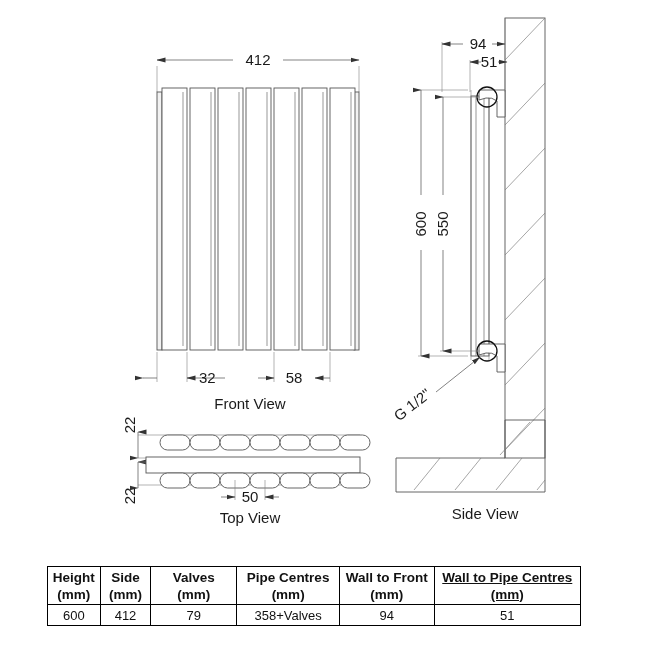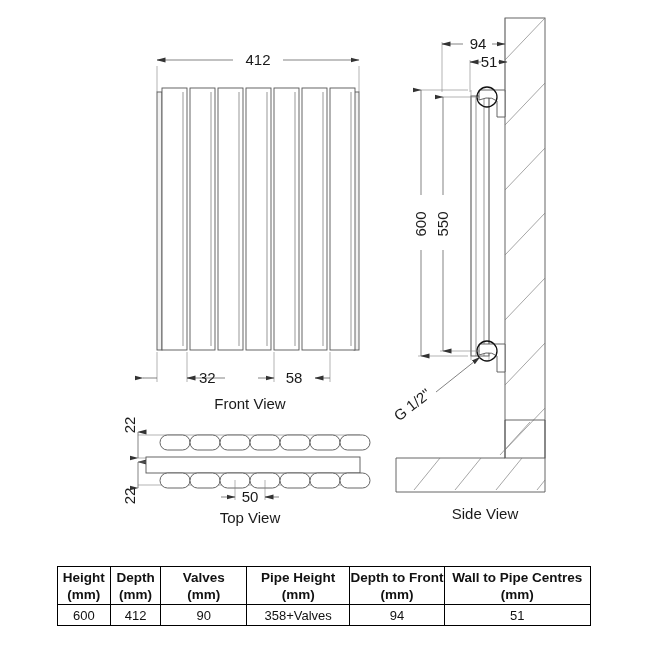--- a/index.html
+++ b/index.html
@@ -68,21 +68,21 @@
     fill: #333333;
   }
   .valve-circle {
     stroke: #111111;
     stroke-width: 1.3;
     fill: none;
   }
   
   #spec-table {
     position: absolute;
-    left: 57px;
+    left: 47px;
     top: 566px;
     width: 534px;
     border-collapse: collapse;
     font-family: "Liberation Sans", sans-serif;
   }
   #spec-table td, #spec-table th {
     border: 1.6px solid #000000;
     text-align: center;
     color: #111111;
     padding: 0;
@@ -98,21 +98,21 @@
     font-size: 13px;
     font-weight: normal;
     height: 20px;
     vertical-align: middle;
   }
   .c-height { width: 52px; }
   .c-width  { width: 50px; }
   .c-depth  { width: 86px; }
   .c-pipe   { width: 103px; }
   .c-wallfront { width: 95px; }
-  .c-wallpipe  { width: 148px; }
+  .c-wallpipe  { width: 148px; text-decoration: underline; }
 </style>
 </head>
 <body>
 
 <svg id="drawing" width="650" height="650" viewBox="0 0 650 650">
 
   <defs>
     <marker id="arrowR" markerWidth="9" markerHeight="7" refX="8.5" refY="3.5" orient="auto" markerUnits="userSpaceOnUse">
       <polygon class="arrow" points="0,1.1 9,3.5 0,5.9"></polygon>
     </marker>
@@ -312,44 +312,44 @@
 </svg>
 
 <table id="spec-table">
   <thead>
     <tr>
       <th class="c-height">
         <span>Height</span><br>
         <span>(mm)</span>
       </th>
       <th class="c-width">
-        <span>Depth</span><br>
+        <span>Side</span><br>
         <span>(mm)</span>
       </th>
       <th class="c-depth">
         <span>Valves</span><br>
         <span>(mm)</span>
       </th>
       <th class="c-pipe">
-        <span>Pipe Height</span><br>
+        <span>Pipe Centres</span><br>
         <span>(mm)</span>
       </th>
       <th class="c-wallfront">
-        <span>Depth to Front</span><br>
+        <span>Wall to Front</span><br>
         <span>(mm)</span>
       </th>
       <th class="c-wallpipe">
         <span>Wall to Pipe Centres</span><br>
         <span>(mm)</span>
       </th>
     </tr>
   </thead>
   <tbody>
     <tr>
       <td>600</td>
       <td>412</td>
-      <td>90</td>
+      <td>79</td>
       <td>358+Valves</td>
       <td>94</td>
       <td>51</td>
     </tr>
   </tbody>
 </table>
 
 </body></html>

